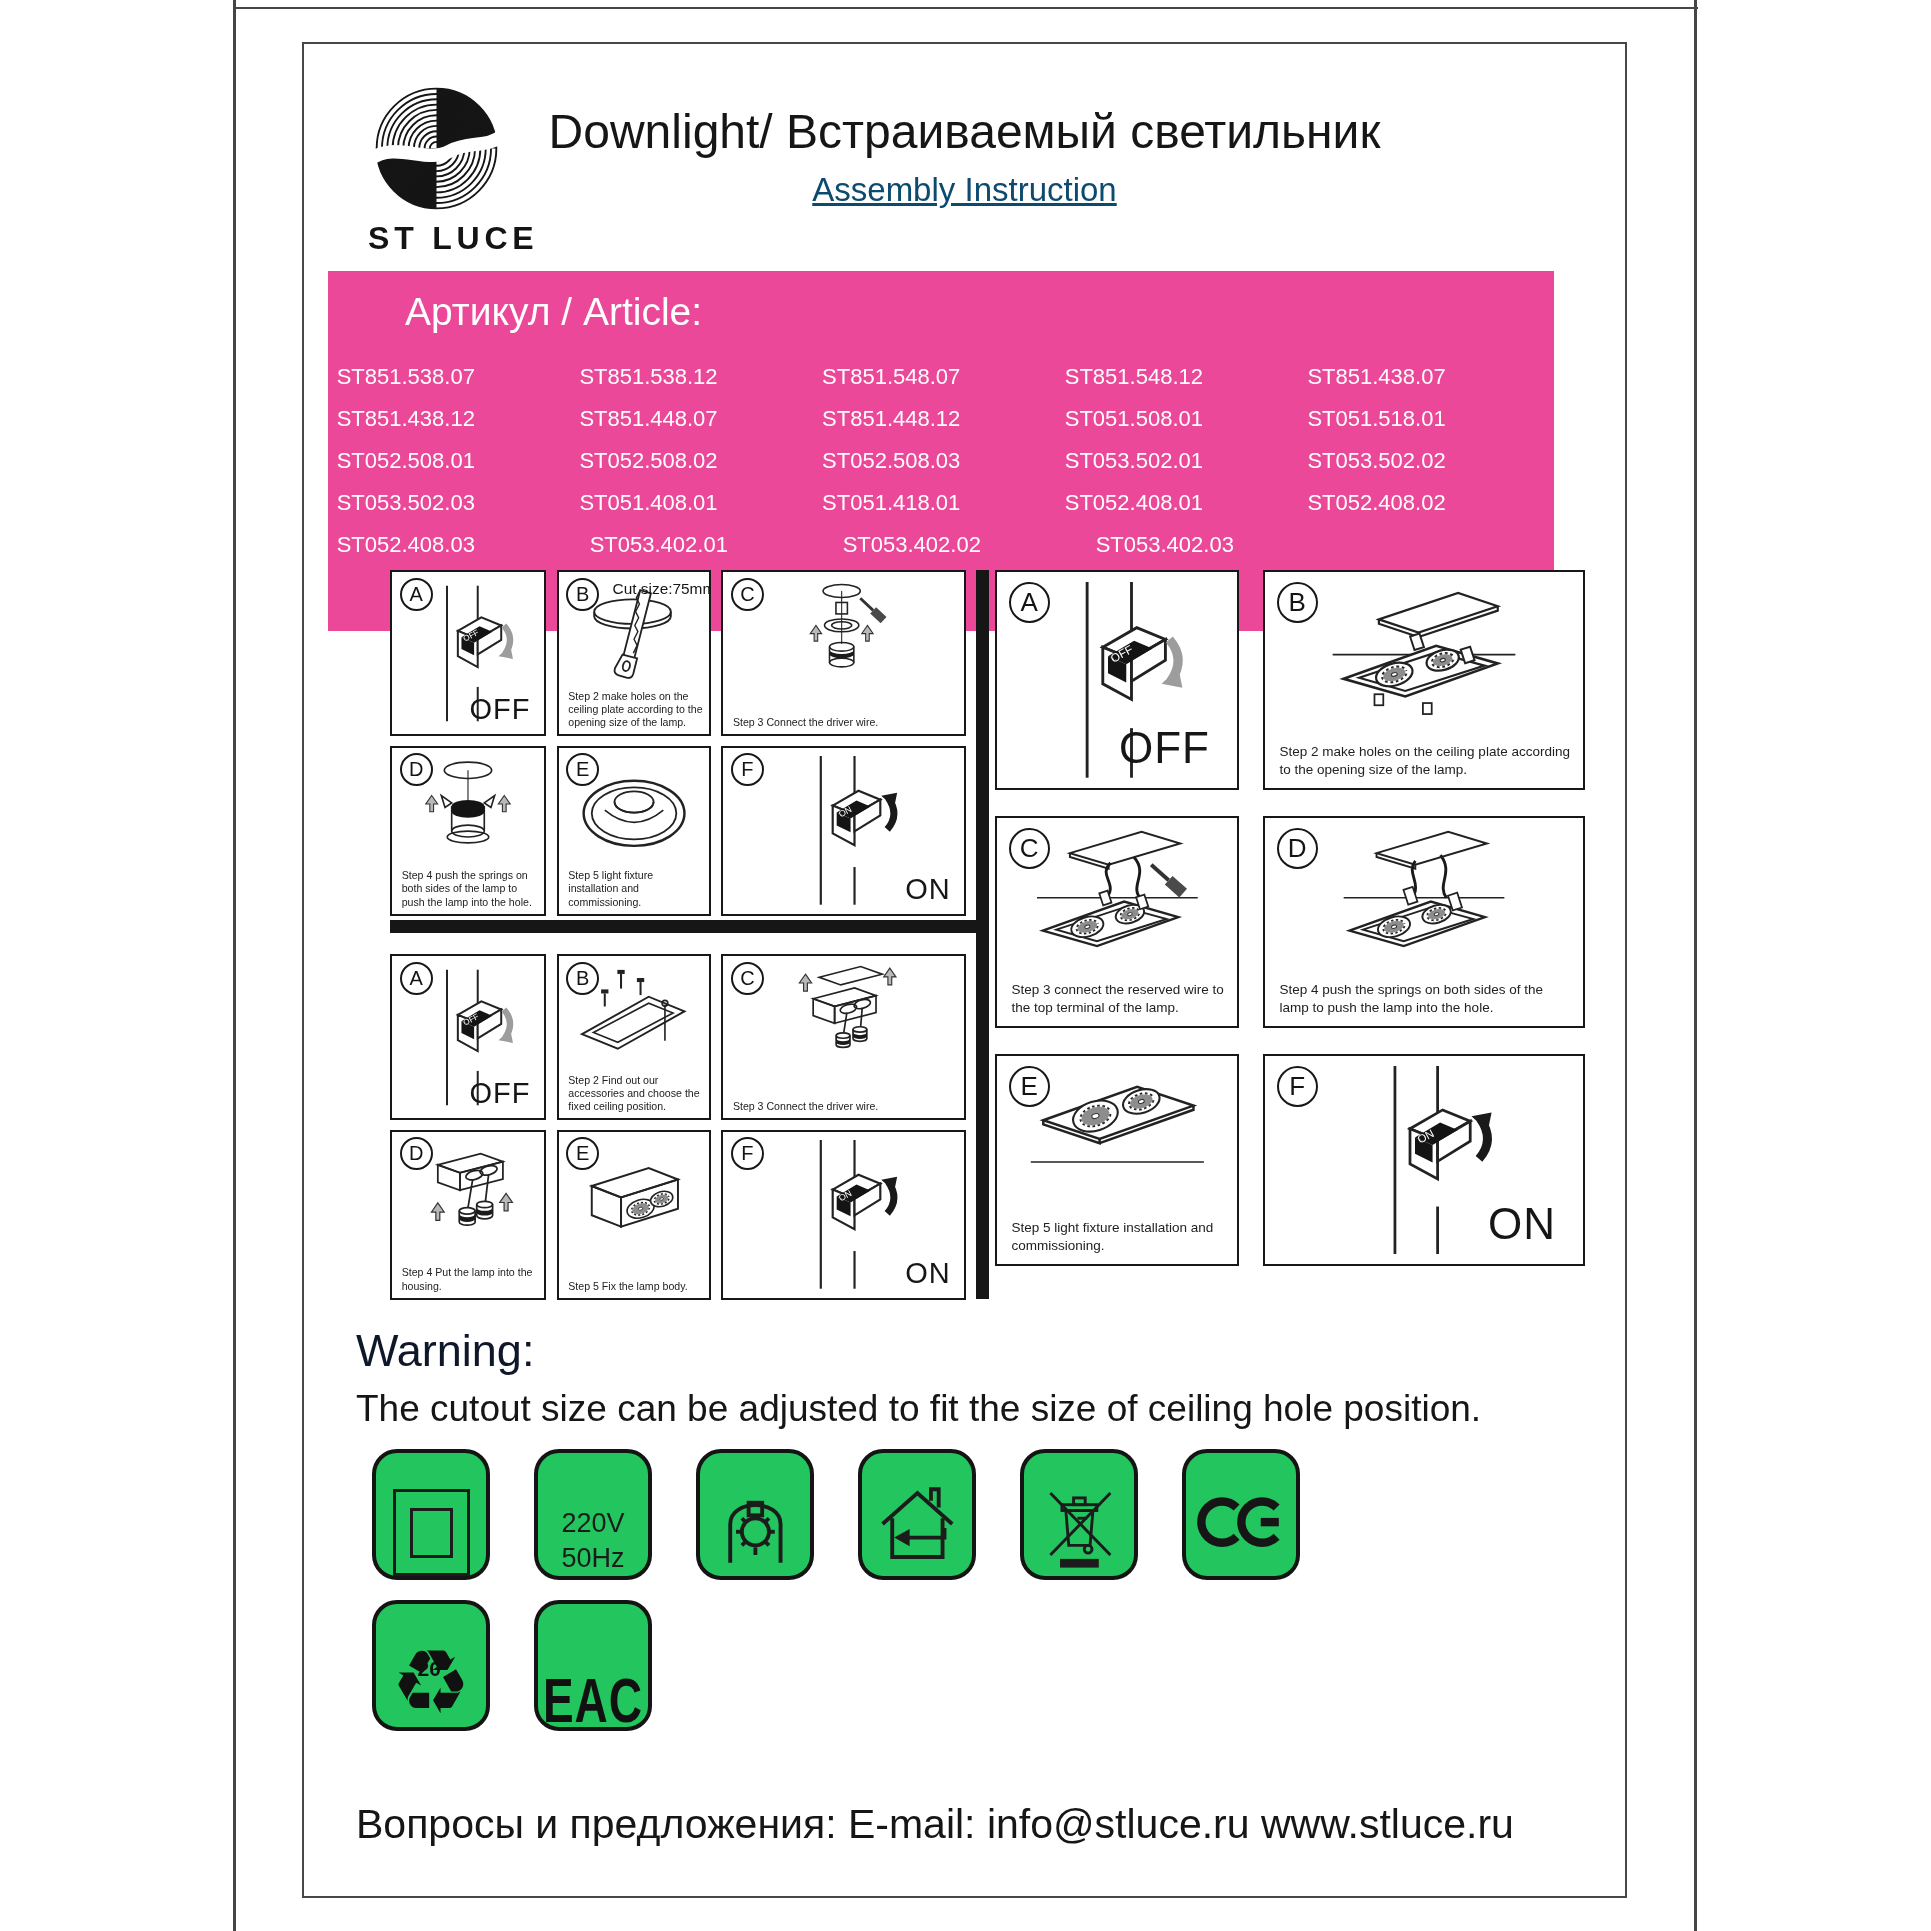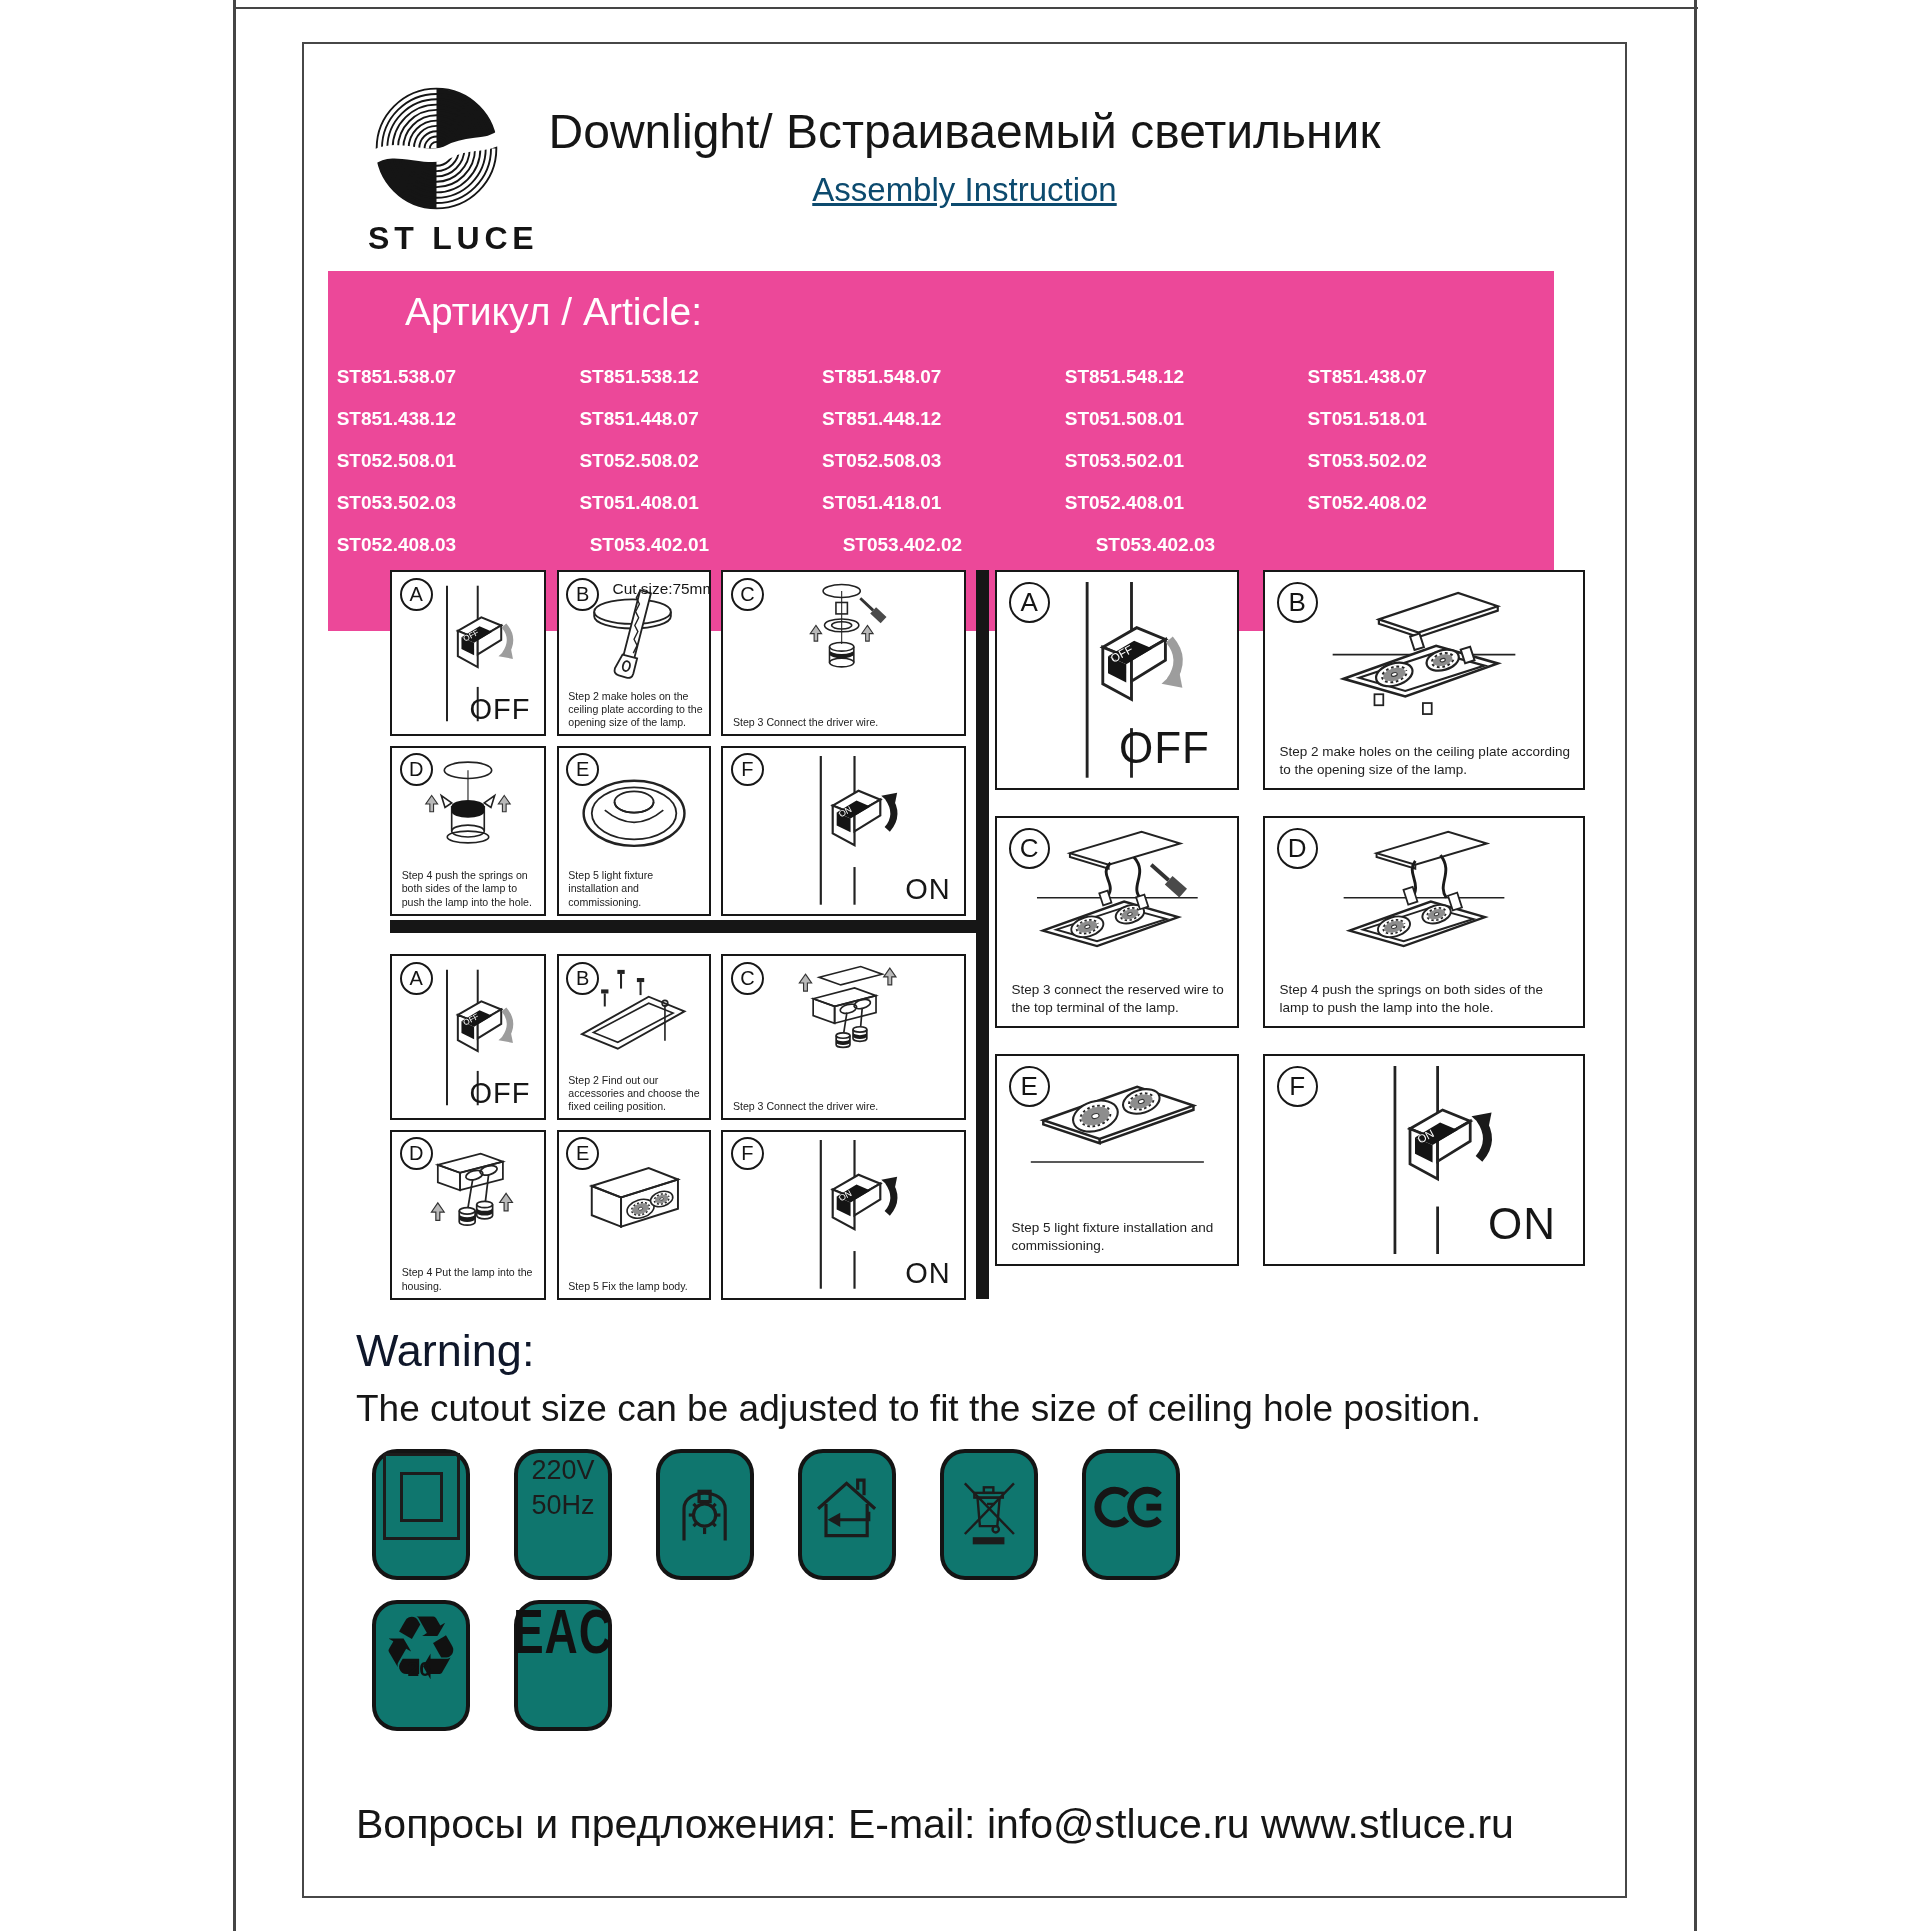--- a/index.html
+++ b/index.html
@@ -16,21 +16,21 @@
   #logo{position:absolute;left:66px;top:37px;width:133px;height:135px;}
   #logo svg{width:100%;height:100%;}
   #brand{position:absolute;left:64px;top:176px;font-size:32px;font-weight:bold;letter-spacing:4.8px;color:#141414;}
   #title1{position:absolute;left:0;right:0;top:60px;text-align:center;font-size:48px;color:#161616;}
   #title2{position:absolute;left:0;right:0;top:127px;text-align:center;font-size:33px;color:#0c4a6e;text-decoration:underline;}
 
   #article-box{position:absolute;left:24px;top:227px;width:1226px;height:360px;background:#ec4899;color:#fff;}
   #article-heading{position:absolute;left:77px;top:19.3px;font-size:39px;}
   #article-rows{position:absolute;left:8.7px;top:85px;right:3.9px;}
   .article-row{display:flex;height:42px;align-items:center;}
-  .article-cell{width:253px;font-weight:bold;font-size:19px;letter-spacing:0;white-space:nowrap;}
+  .article-cell{width:253px;font-weight:normal;font-size:22px;letter-spacing:0;white-space:nowrap;}
 
   .pgrid{position:absolute;display:grid;}
   #left-top-grid{left:86px;top:526px;grid-template-columns:156px 154px 245px;grid-template-rows:166px 170px;gap:9.7px 10.6px;}
   #left-bottom-grid{left:86px;top:910px;grid-template-columns:156px 154px 245px;grid-template-rows:166px 170px;gap:9.7px 10.6px;}
   #left-divider{position:absolute;left:86px;top:876px;width:586px;height:12.6px;background:#161616;}
   #mid-bar{position:absolute;left:672px;top:526px;width:12.6px;height:729px;background:#161616;}
   #right-grid{left:691px;top:526px;grid-template-columns:244px 322px;grid-template-rows:220px 212px 212px;gap:26px 24px;}
 
   .panel{position:relative;border:2.9px solid #171717;background:#fff;box-sizing:border-box;overflow:hidden;}
   .letter{position:absolute;top:5.8px;left:7.7px;width:29px;height:29px;border:2.4px solid #171717;border-radius:50%;
@@ -45,22 +45,22 @@
   .onoff{position:absolute;right:13.5px;bottom:7.7px;font-size:29px;color:#161616;letter-spacing:1px;}
   .big .onoff{font-size:44px;right:27px;bottom:15.4px;}
   .note{position:absolute;top:7.7px;left:54px;font-size:15.4px;color:#161616;z-index:2;white-space:nowrap;}
 
   #warning-heading{position:absolute;left:52px;top:1281px;font-size:45px;color:#0f172a;}
   #warning-text{position:absolute;left:52px;top:1344px;font-size:37px;color:#161616;white-space:nowrap;}
 
   #badges-row1,#badges-row2{position:absolute;left:68px;display:flex;gap:44px;}
   #badges-row1{top:1405px;}
   #badges-row2{top:1556px;}
-  .badge{width:98px;height:131px;border:4.8px solid #141414;border-radius:25px;background:#0f766e;
-         display:flex;align-items:flex-start;justify-content:center;box-sizing:border-box;position:relative;}
+  .badge{width:118px;height:131px;border:4.8px solid #141414;border-radius:25px;background:#22c55e;
+         display:flex;align-items:flex-end;justify-content:center;box-sizing:border-box;position:relative;}
   .badge svg{width:88%;height:88%;}
   .voltage{font-size:27px;line-height:1.3;text-align:center;color:#1c1c1c;}
   .dsq-outer{width:71px;height:81px;border:3.9px solid #1c1c1c;display:flex;align-items:center;justify-content:center;}
   .dsq-inner{width:37px;height:44px;border:3.9px solid #1c1c1c;}
   .recycle-glyph{font-size:89px;line-height:1;color:#111;}
   .recycle-num{position:absolute;left:50%;top:53%;transform:translate(-58%,-50%);font-size:21px;font-weight:bold;color:#111;}
   .eac-text{font-size:46px;font-weight:bold;transform:scaleY(1.35);letter-spacing:1px;color:#111;}
 
   #footer-text{position:absolute;left:52px;top:1757px;font-size:41px;color:#161616;white-space:nowrap;}
 </style>

